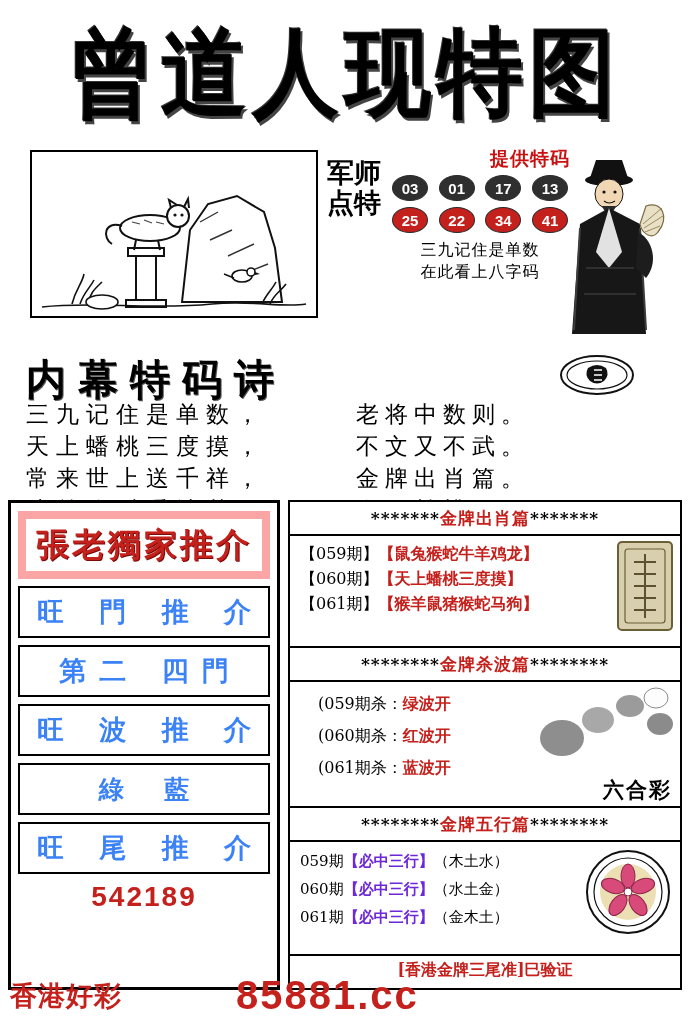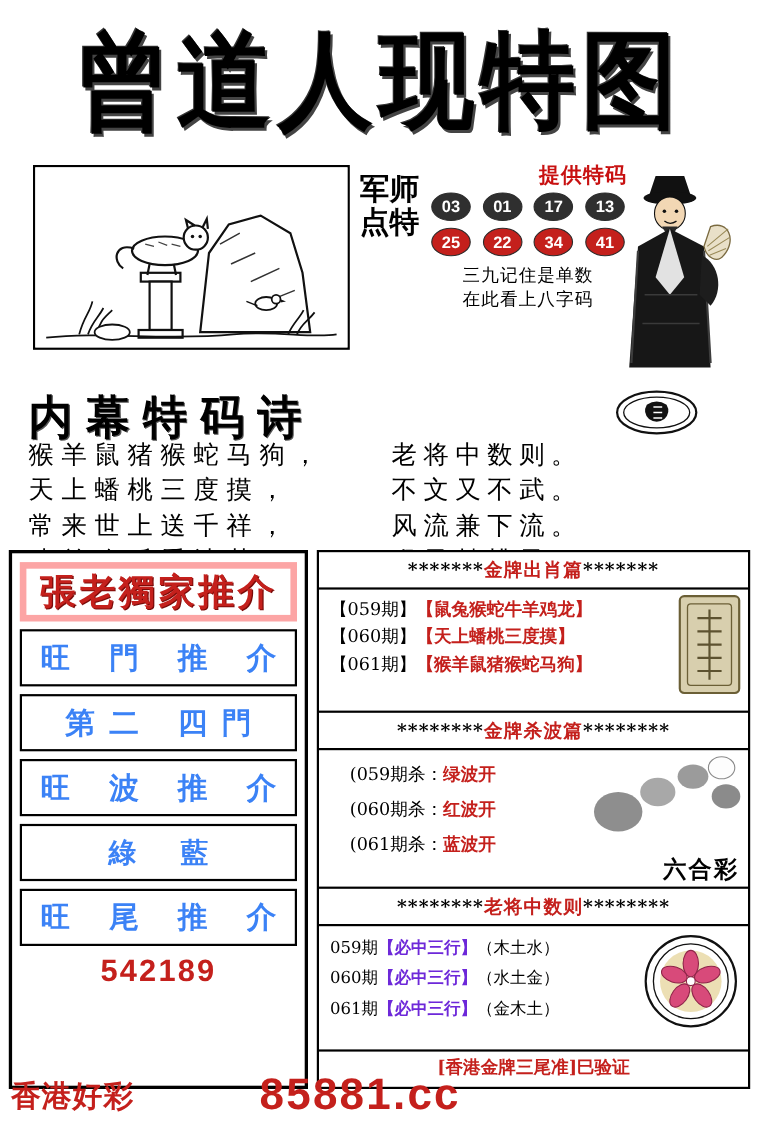--- a/index.html
+++ b/index.html
@@ -84,21 +84,21 @@
     line-height:1.3;
   }
   .poem-line.right { letter-spacing:6px; }
 
   
   .left-col {
     position:absolute; left:8px; top:500px; width:272px; height:490px;
     border:3px solid #000; background:#fff;
   }
   .lc-head {
-    margin:8px 7px 6px 7px; height:54px; border:6px solid #fca5a5;
+    margin:8px 7px 6px 7px; height:68px; border:8px solid #fca5a5;
     display:flex; align-items:center; justify-content:center;
   }
   .lc-head span {
     font-family:"DejaVu Serif","Liberation Serif",serif;
     font-size:33px; font-weight:bold; color:#c4201c; letter-spacing:3px;
     text-shadow:1px 1px 0 #7a0b09;
   }
   .lc-row {
     margin:7px 7px; height:52px; border:2px solid #000;
     display:flex; align-items:center; justify-content:center;
@@ -276,26 +276,26 @@
     <div class="poem-title">内幕特码诗</div>
 
     <svg class="poem-seal" viewBox="0 0 78 42">
       <ellipse cx="39" cy="21" rx="36" ry="19" fill="none" stroke="#111" stroke-width="2"></ellipse>
       <ellipse cx="39" cy="21" rx="30" ry="14" fill="none" stroke="#111" stroke-width="1.2"></ellipse>
       <path d="M30 14 Q39 8 48 14 Q52 21 46 27 Q39 32 32 27 Q26 21 30 14 Z" fill="#111"></path>
       <path d="M36 16 L44 16 M36 21 L44 21 M36 26 L44 26" stroke="#fff" stroke-width="1.4"></path>
     </svg>
 
     <div class="poem-grid">
-      <div class="poem-line">猴羊鼠猪猴蛇马狗，</div>
+      <div class="poem-line">三九记住是单数，</div>
       <div class="poem-line right">老将中数则。</div>
       <div class="poem-line">天上蟠桃三度摸，</div>
       <div class="poem-line right">不文又不武。</div>
       <div class="poem-line">常来世上送千祥，</div>
-      <div class="poem-line right">风流兼下流。</div>
+      <div class="poem-line right">金牌出肖篇。</div>
       <div class="poem-line">猪前狗后看清楚，</div>
       <div class="poem-line right">猴子献桃子</div>
     </div>
   </div>
 
   <div class="left-col">
     <div class="lc-head">
       <span>張老獨家推介</span>
     </div>
     <div class="lc-row">
@@ -361,21 +361,21 @@
       <div class="sec2-line">
         <span>(060期杀：</span><span class="wave">红波开</span>
       </div>
       <div class="sec2-line">
         <span>(061期杀：</span><span class="wave">蓝波开</span>
       </div>
     </div>
     <div class="rc-sep"></div>
 
     <div class="rc-band">
-      <span>********</span><b>老将中数则</b><span>********</span>
+      <span>********</span><b>金牌五行篇</b><span>********</span>
     </div>
     <div class="rc-sep"></div>
     <div class="rc-body" style="height:112px">
       <svg class="flower-seal" viewBox="0 0 88 88">
         <circle cx="44" cy="44" r="41" fill="#fff" stroke="#111" stroke-width="2"></circle>
         <circle cx="44" cy="44" r="34" fill="#fff" stroke="#111" stroke-width="1.2"></circle>
         <circle cx="44" cy="44" r="28" fill="#c9a227" opacity="0.35"></circle>
         <g fill="#d84a7a" stroke="#8e2449" stroke-width="1">
           <ellipse cx="44" cy="28" rx="7" ry="12"></ellipse>
           <ellipse cx="59" cy="38" rx="7" ry="12" transform="rotate(72 59 38)"></ellipse>

